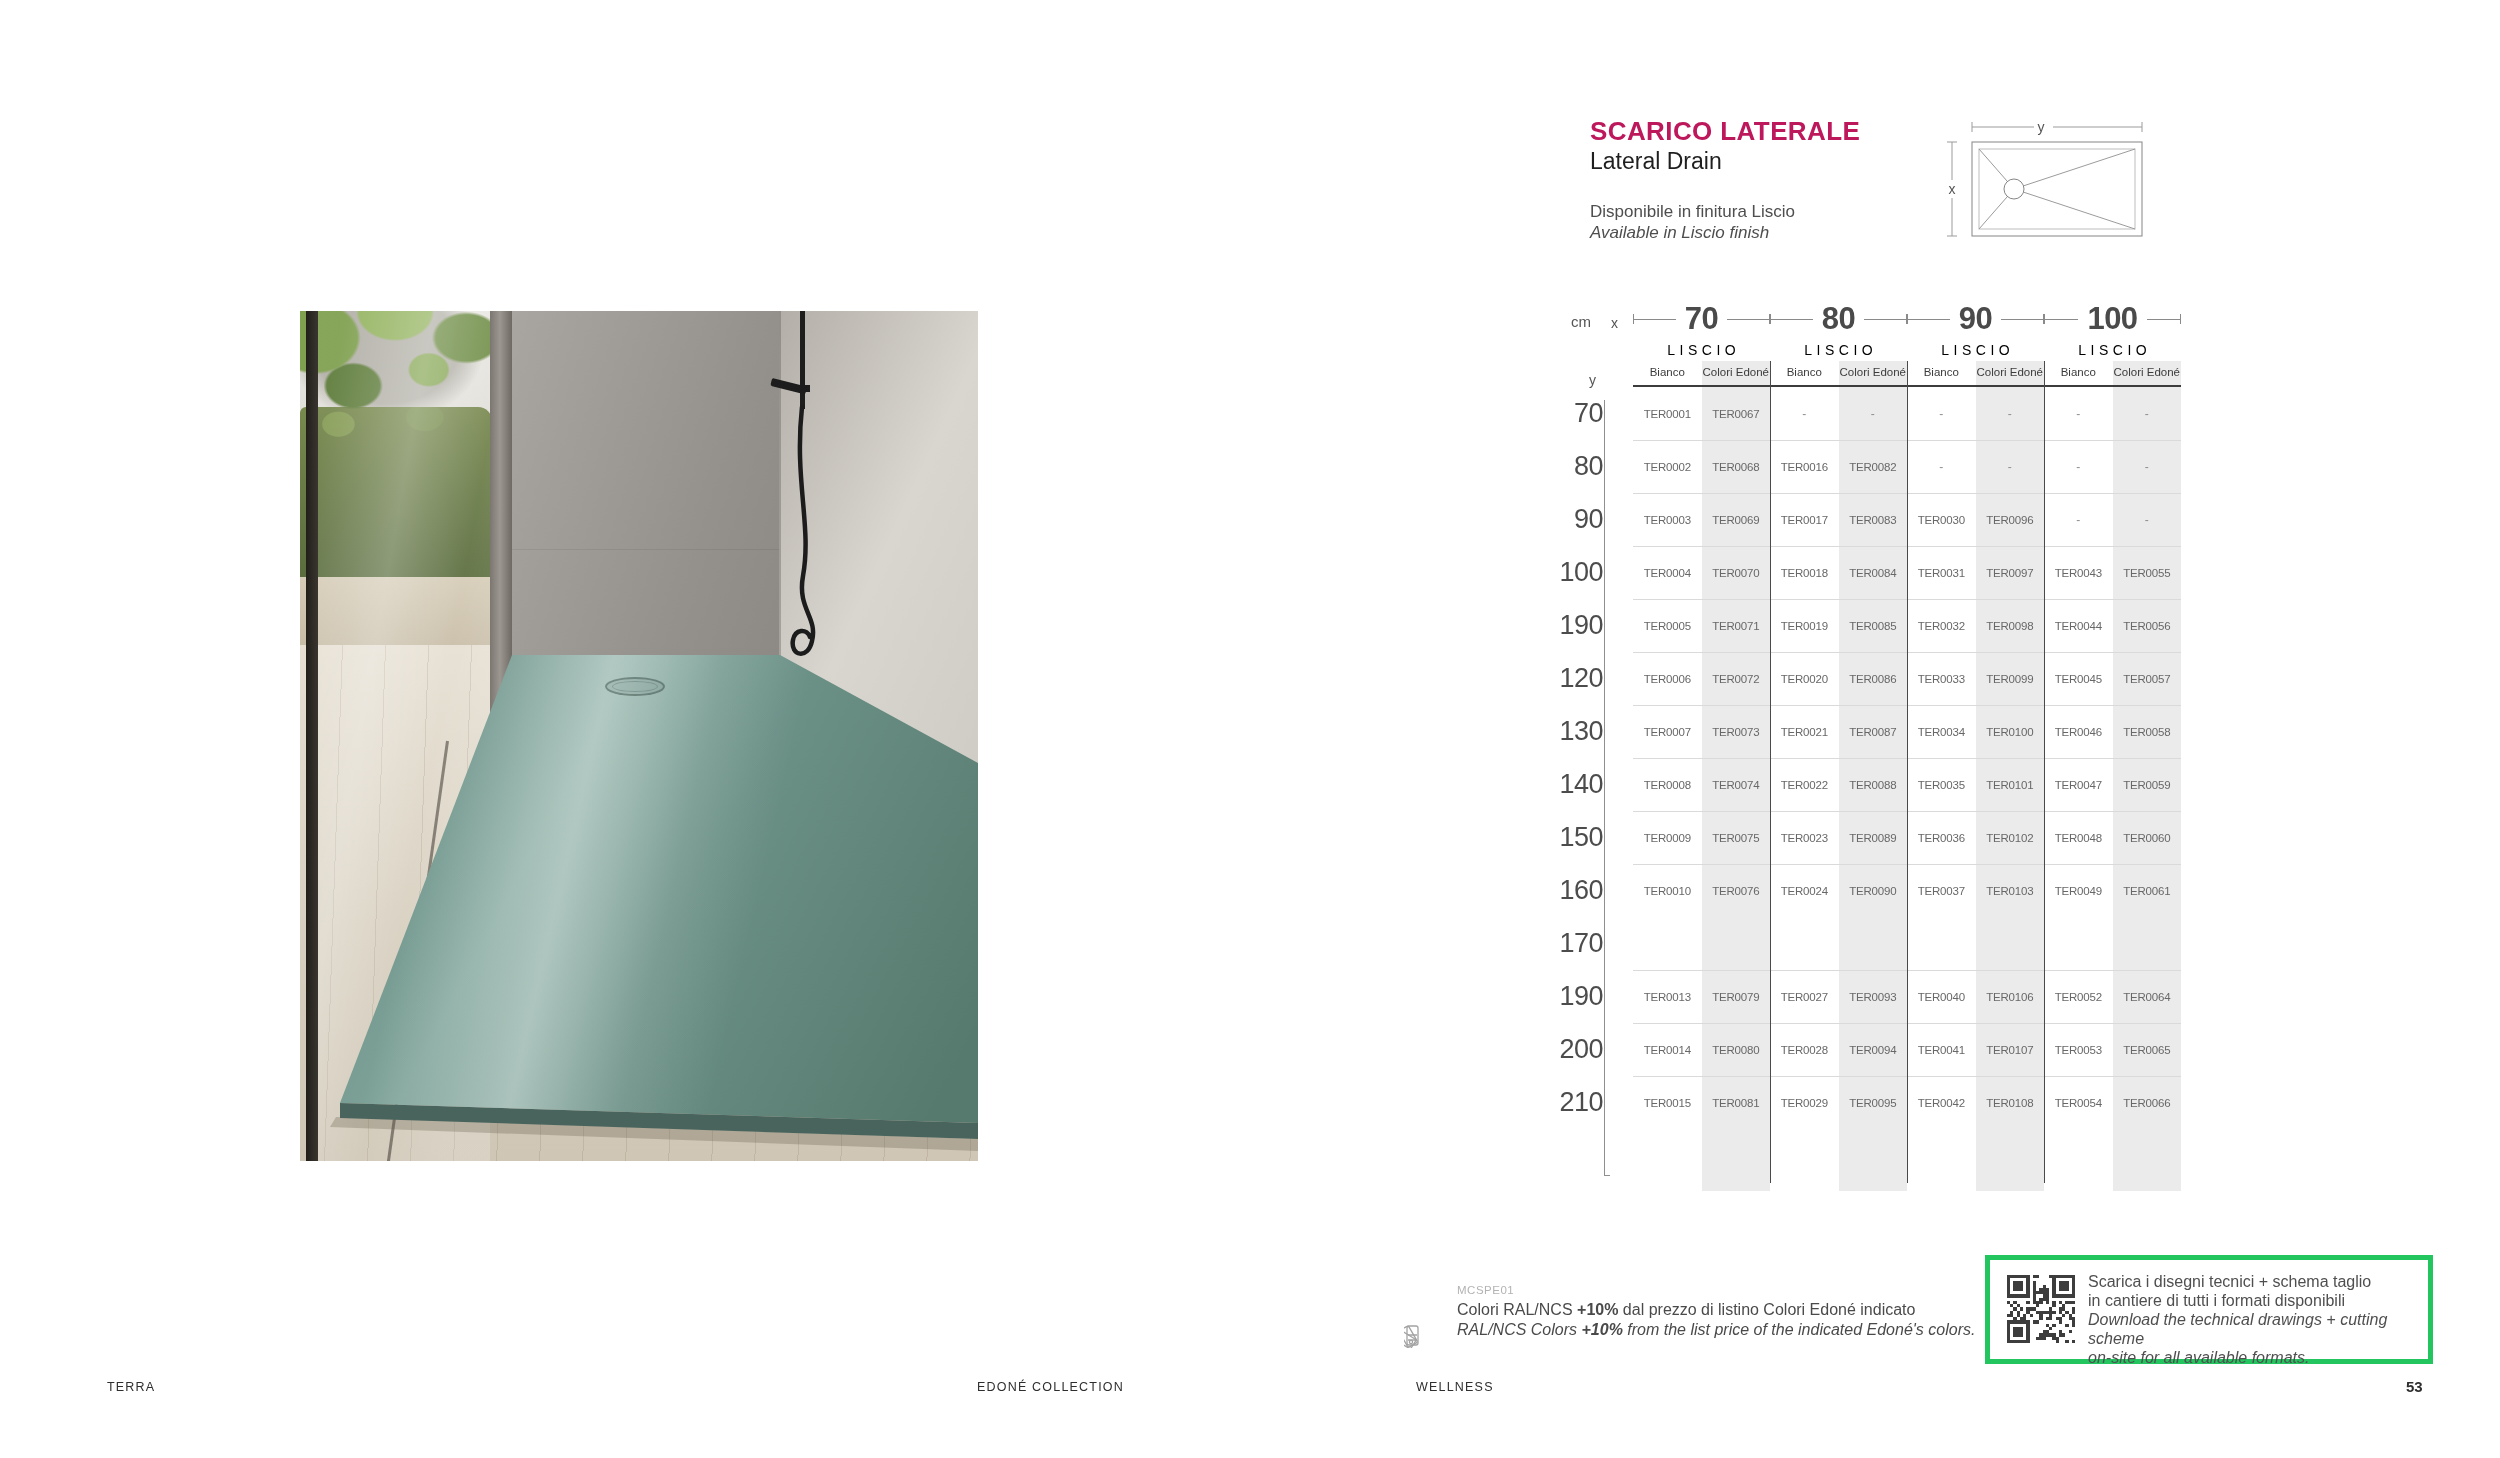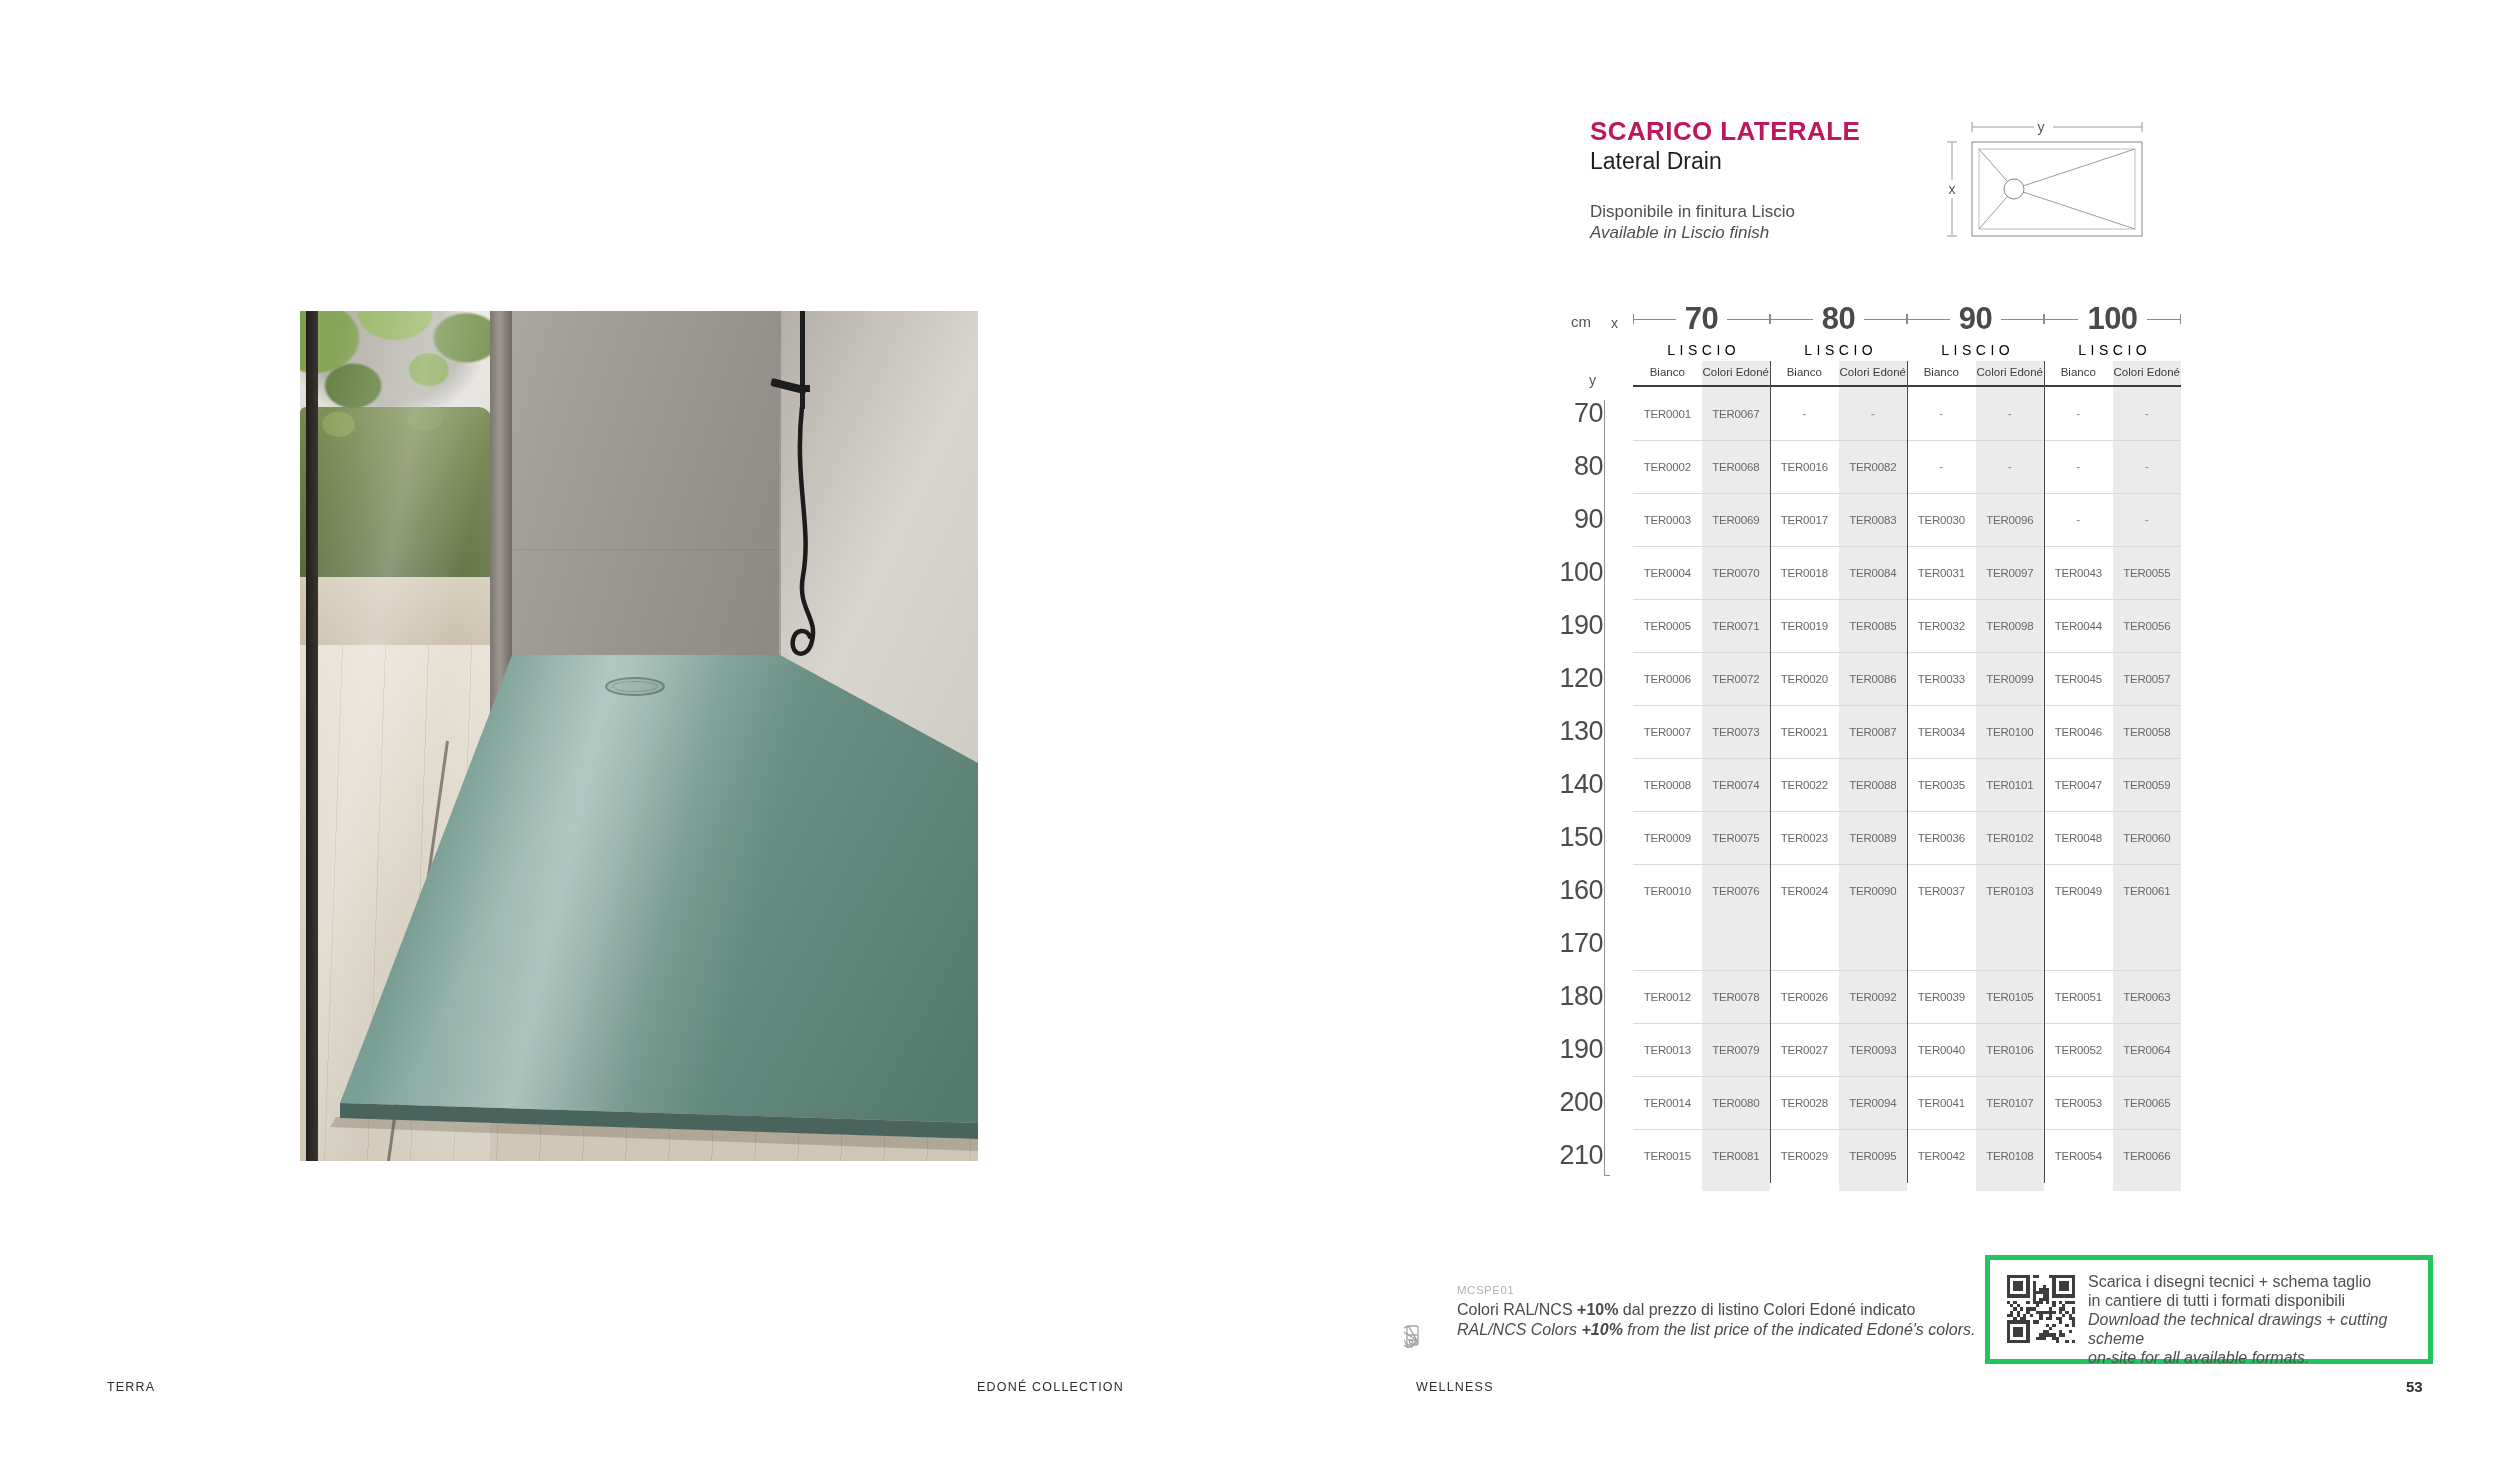--- a/index.html
+++ b/index.html
@@ -370,33 +370,20 @@
             <div class="cell">TER0024</div>
             <div class="cell">TER0090</div>
             <div class="cell">TER0037</div>
             <div class="cell">TER0103</div>
             <div class="cell">TER0049</div>
             <div class="cell">TER0061</div>
           </div>
         </div>
         <div class="trow">
        <div class="tlabel">170</div>
-        </div>
-        <div class="trow">
-       <div class="tlabel">180</div>
-       <div class="tcells">
-            <div class="cell">TER0012</div>
-            <div class="cell">TER0078</div>
-            <div class="cell">TER0026</div>
-            <div class="cell">TER0092</div>
-            <div class="cell">TER0039</div>
-            <div class="cell">TER0105</div>
-            <div class="cell">TER0051</div>
-            <div class="cell">TER0063</div>
-          </div>
         </div>
         <div class="trow">
        <div class="tlabel">190</div>
        <div class="tcells">
             <div class="cell">TER0013</div>
             <div class="cell">TER0079</div>
             <div class="cell">TER0027</div>
             <div class="cell">TER0093</div>
             <div class="cell">TER0040</div>
             <div class="cell">TER0106</div>

